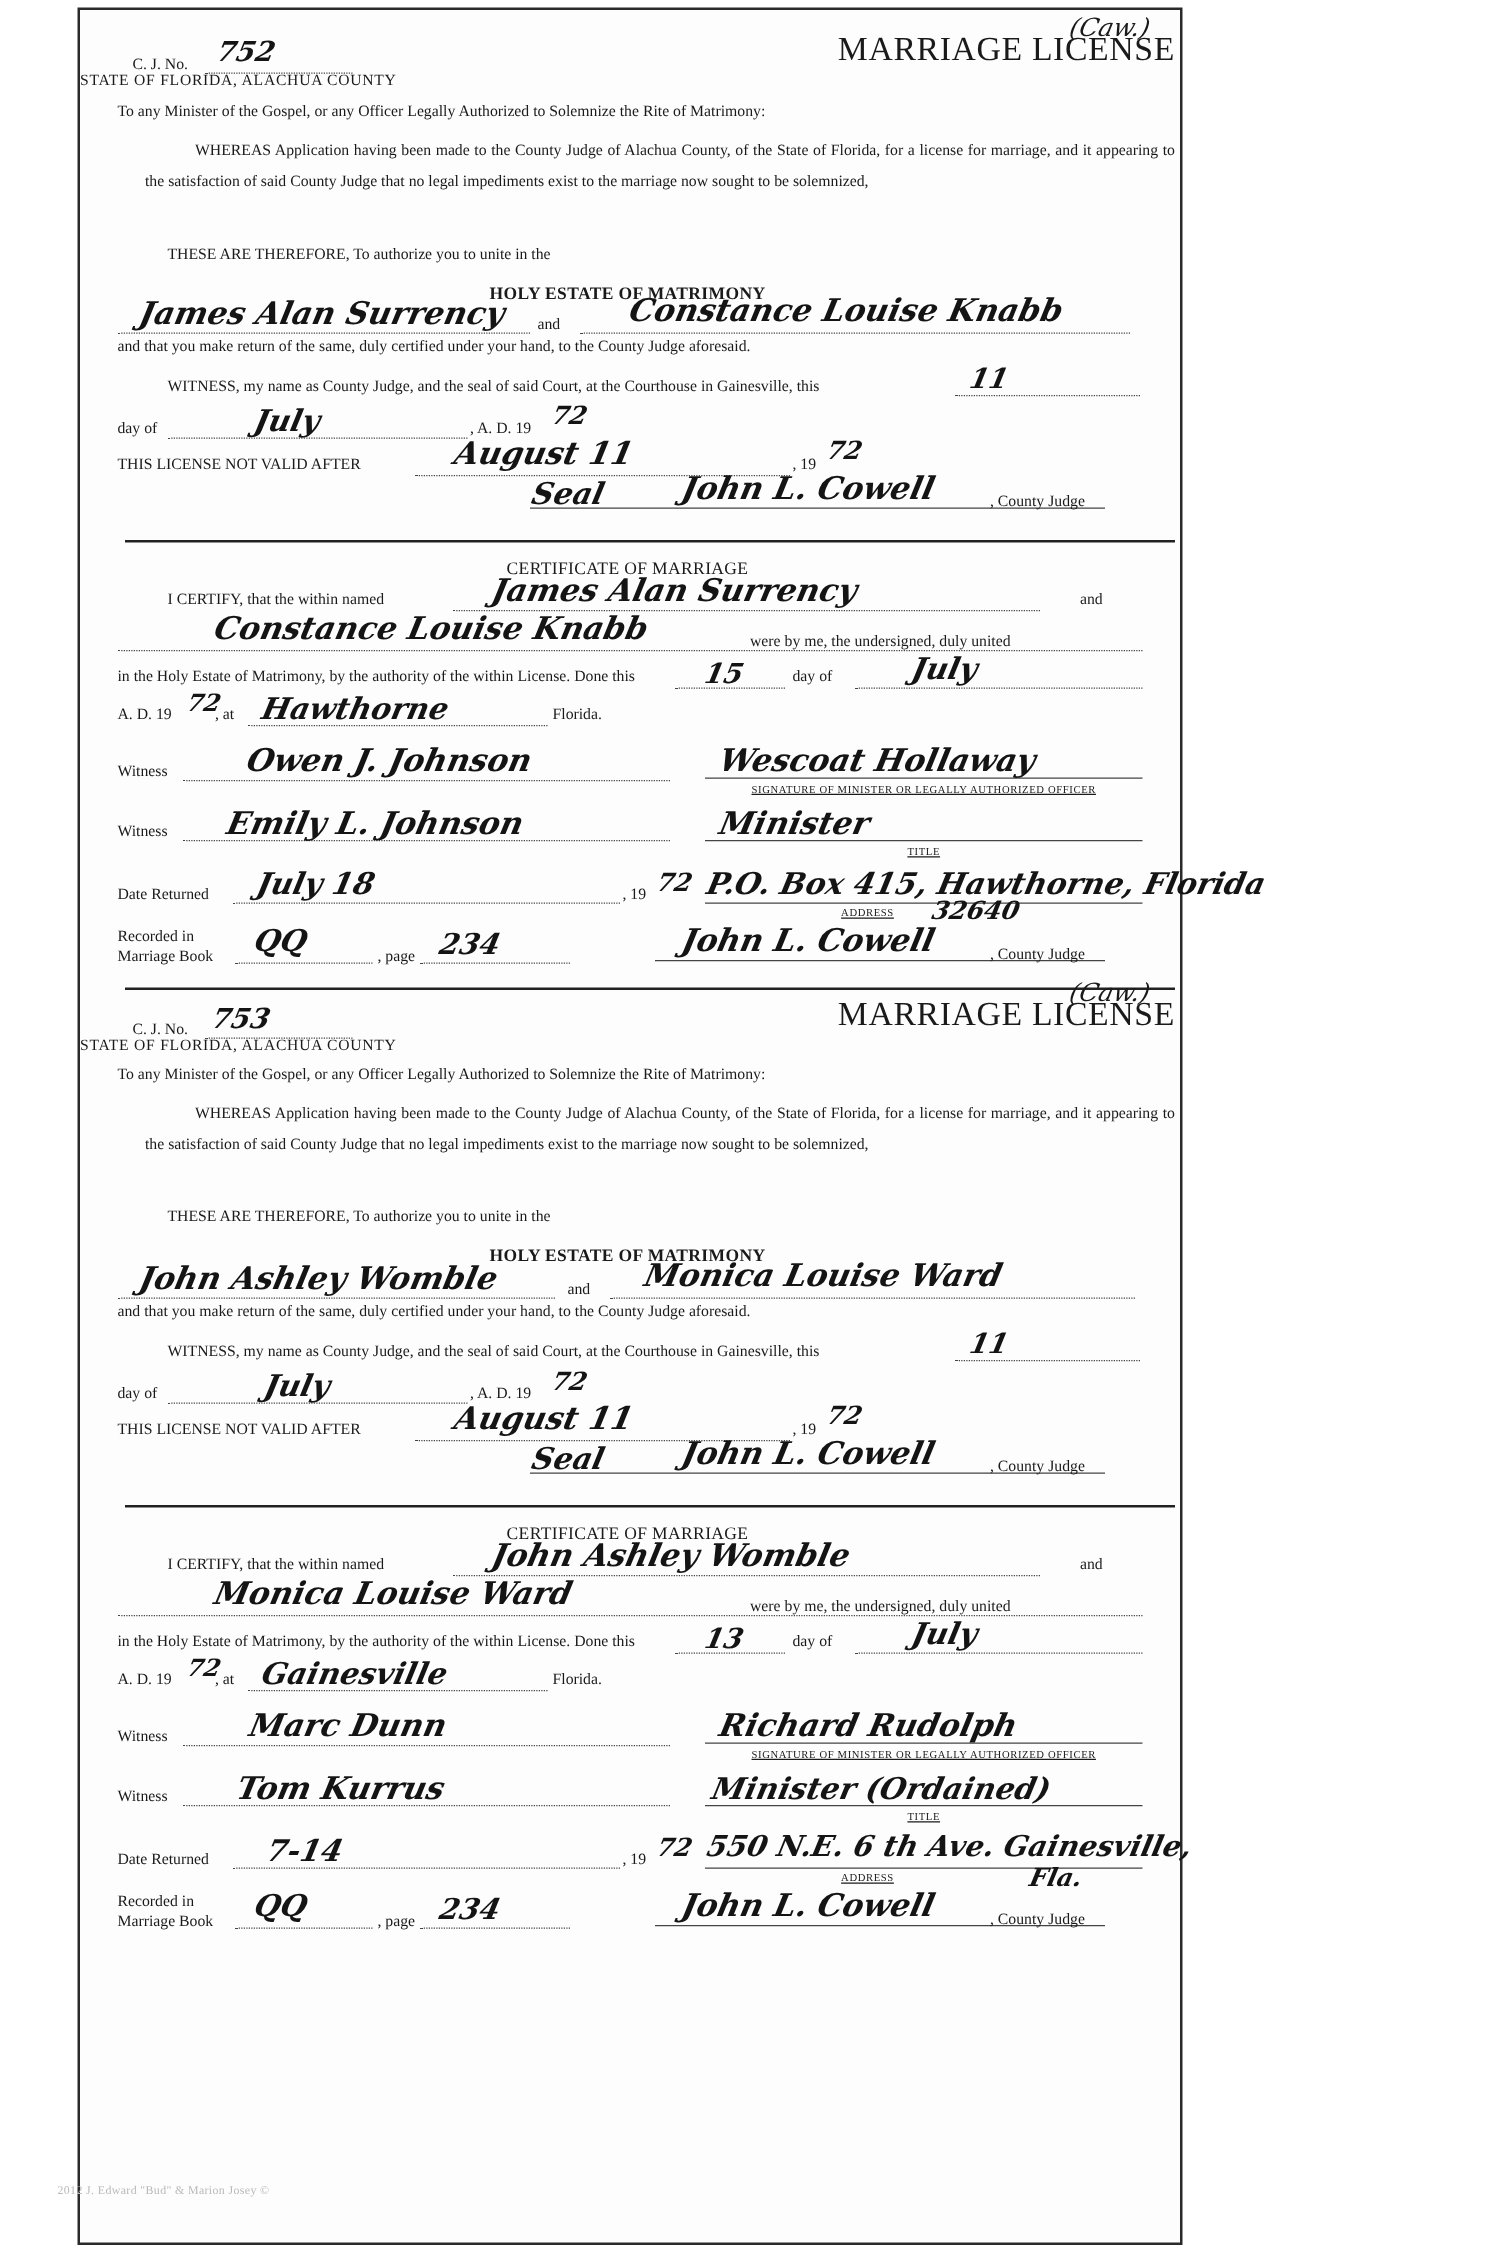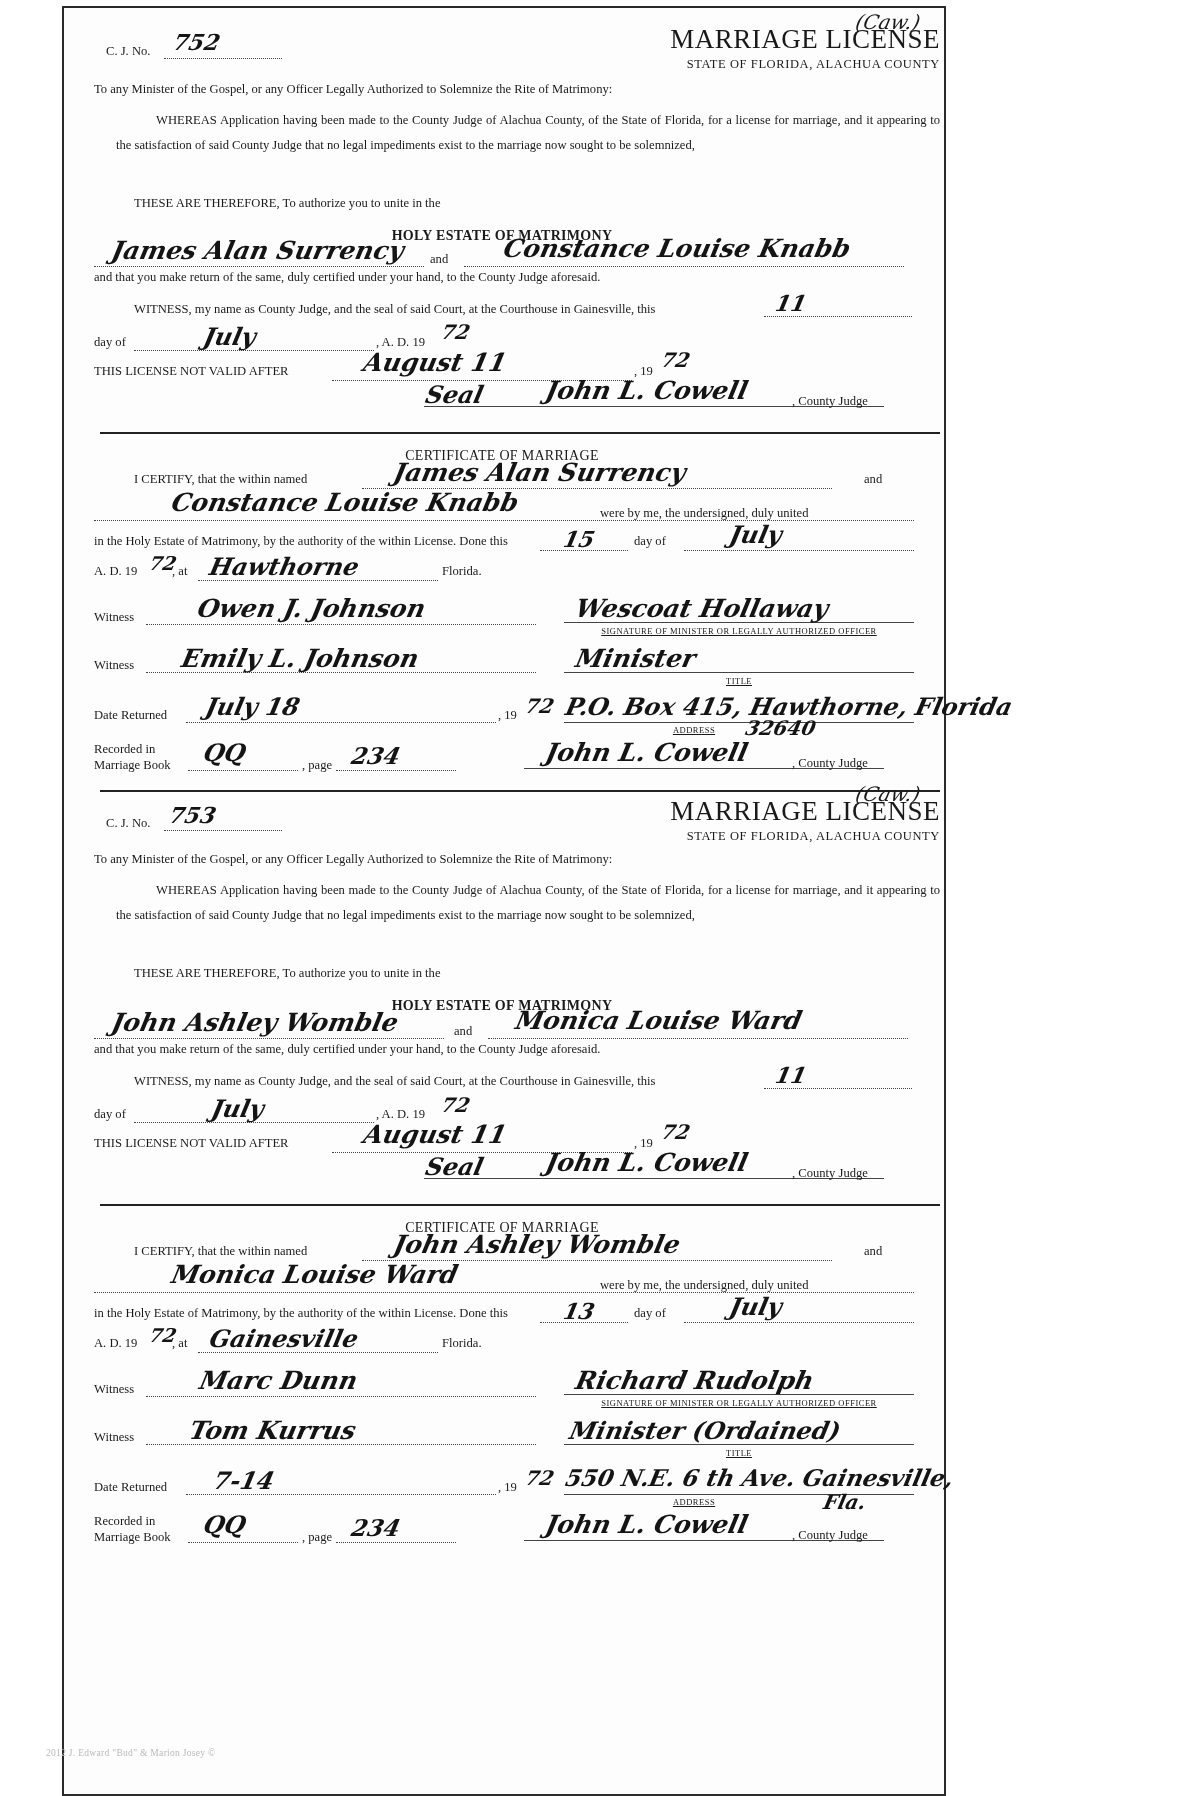--- a/index.html
+++ b/index.html
@@ -1,21 +1,21 @@
 <!DOCTYPE html>
 <html><head>
 <meta charset="utf-8">
 <style>
   html,body{margin:0;padding:0;background:#fff;}
   body{width:1200px;height:1796px;font-family:"Liberation Serif", serif;color:#1a1a1a;}
   .page{position:relative;width:1200px;height:1796px;background:#ffffff;overflow:hidden;}
   .scan{position:absolute;left:62px;top:6px;width:880px;height:1786px;border:2px solid #2a2a2a;background:#fdfdfd;}
   .hr{border:0;border-top:2px solid #222;margin:4px 18px 4px 18px;}
   .title{text-align:right;font-size:27px;letter-spacing:.5px;font-family:"Liberation Serif", serif;}
-  .subtitle{text-align:right;font-size:12.5px;letter-spacing:.6px;margin-top:2px;}
+  .subtitle{text-align:left;font-size:12.5px;letter-spacing:.6px;margin-top:2px;}
   .para{font-size:12.6px;line-height:1.15;margin:0 24px 0 26px;text-align:justify;}
   .indent{text-indent:40px;}
   .center-h{text-align:center;font-size:14px;font-weight:bold;letter-spacing:.3px;margin-top:8px;}
   .caw{position:absolute;right:20px;font-family:"DejaVu Serif", serif;font-style:italic;font-size:20px;transform:skewX(-12deg);}
   .tiny{font-size:8.5px;letter-spacing:.5px;text-align:center;text-decoration:underline;}
   .copyright{position:absolute;left:46px;bottom:38px;font-size:9.5px;color:#b9b9b9;letter-spacing:.3px;}
   .u-line{position:absolute;border-bottom:1.1px solid #444;}
   .d-line{position:absolute;border-bottom:1.4px dotted #444;}
   .lbl{position:absolute;font-size:12.6px;}
   .hw{position:absolute;font-family:"DejaVu Serif", serif;font-style:italic;font-weight:bold;color:#141414;transform:skewX(-12deg);white-space:nowrap;}

